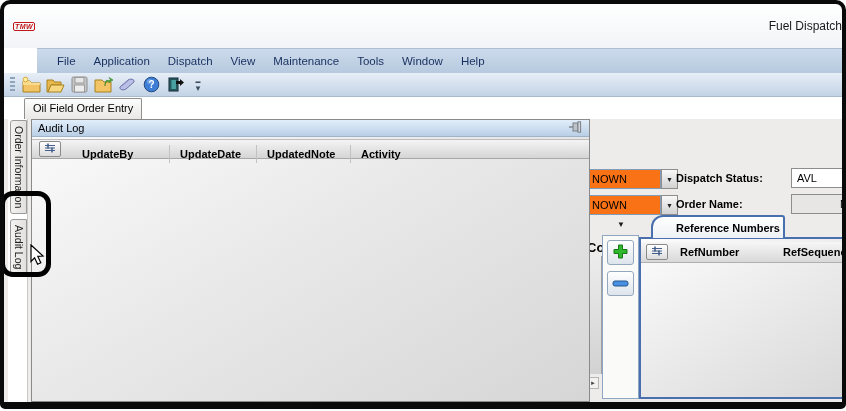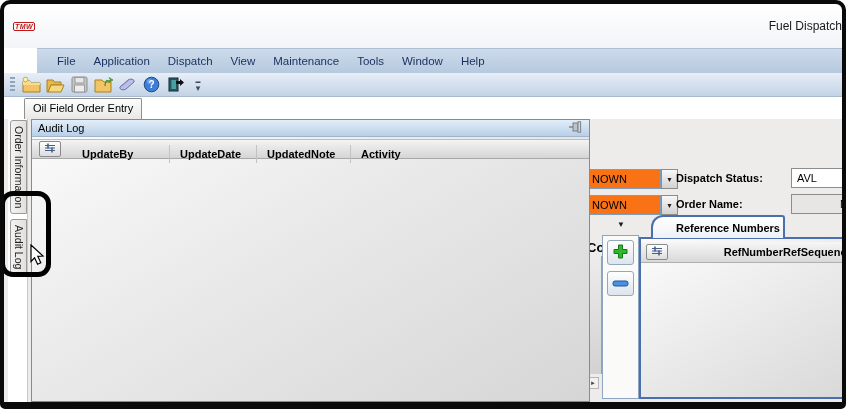--- a/index.html
+++ b/index.html
@@ -90,21 +90,21 @@
   .pm-btn { width:27px; height:25px; background:linear-gradient(180deg,#ffffff,#dde4ec);
             border:1px solid #93a7bd; border-radius:3px; display:flex; align-items:center; justify-content:center; }
 
   .ref-tab { position:absolute; height:23px; background:linear-gradient(180deg,#ffffff,#eef1f5);
              border:2px solid #4a6fae; border-bottom:none; border-radius:12px 3px 0 0; z-index:3;
              display:flex; align-items:center; justify-content:center; font-weight:bold; font-size:11px; }
   .ref-panel { position:absolute; border:2px solid #4a6fae; border-right:none;
                background:linear-gradient(150deg,#fcfcfc,#d9d9d9); overflow:hidden; z-index:2; }
   .ref-grid-header { margin:3px 0 0 0; height:21px; display:flex; align-items:center;
                      background:linear-gradient(180deg,#f6f6f6,#d8d8d8); border-bottom:1px solid #b0b0b0; }
-  .ref-col { font-weight:bold; font-size:11px; white-space:nowrap; overflow:hidden;text-align:right; }
+  .ref-col { font-weight:bold; font-size:11px; white-space:nowrap; overflow:hidden; }
   .ref-col.r1 { margin-left:12px; width:103px; }
   .ref-col.r2 { flex:1; }
 
   
   .callout { position:absolute; left:0px; top:191px; width:51px; height:86px;
              border:5px solid #000; border-radius:13px; z-index:20; pointer-events:none; }
   .cursor { position:absolute; left:29px; top:244px; z-index:25; pointer-events:none; }
 </style>
 </head>
 <body>

